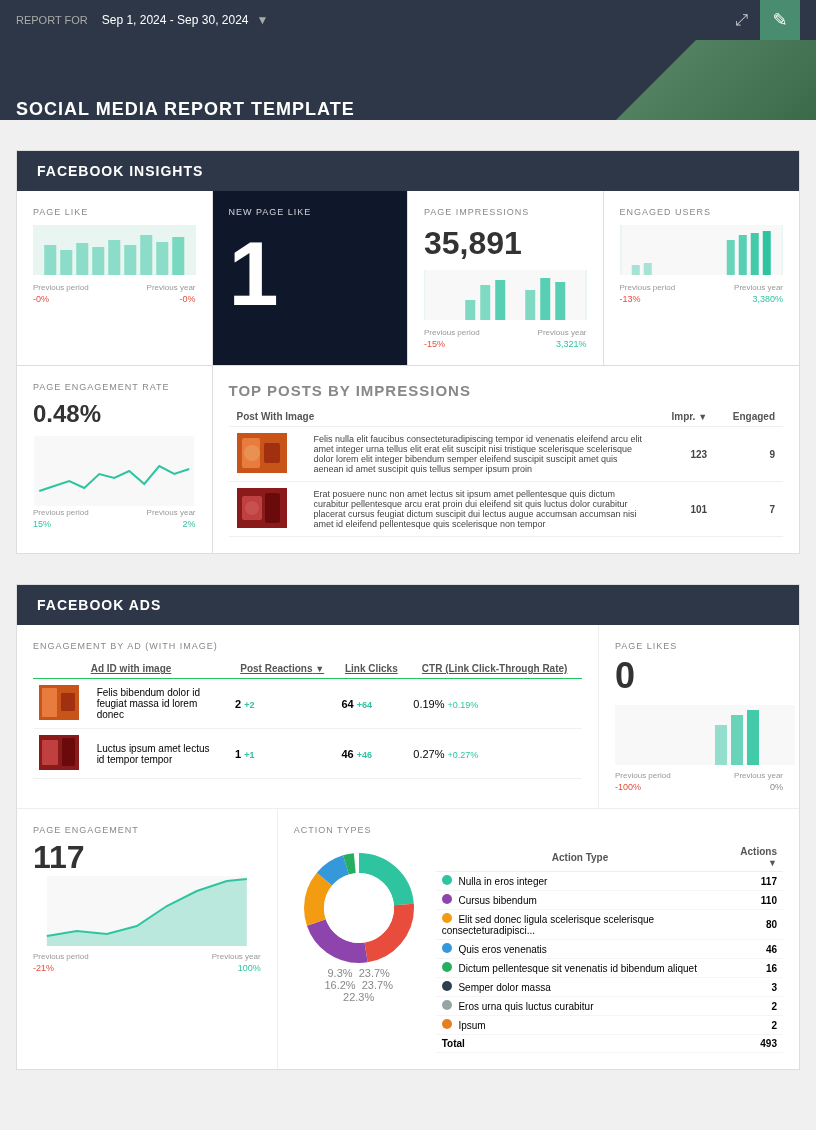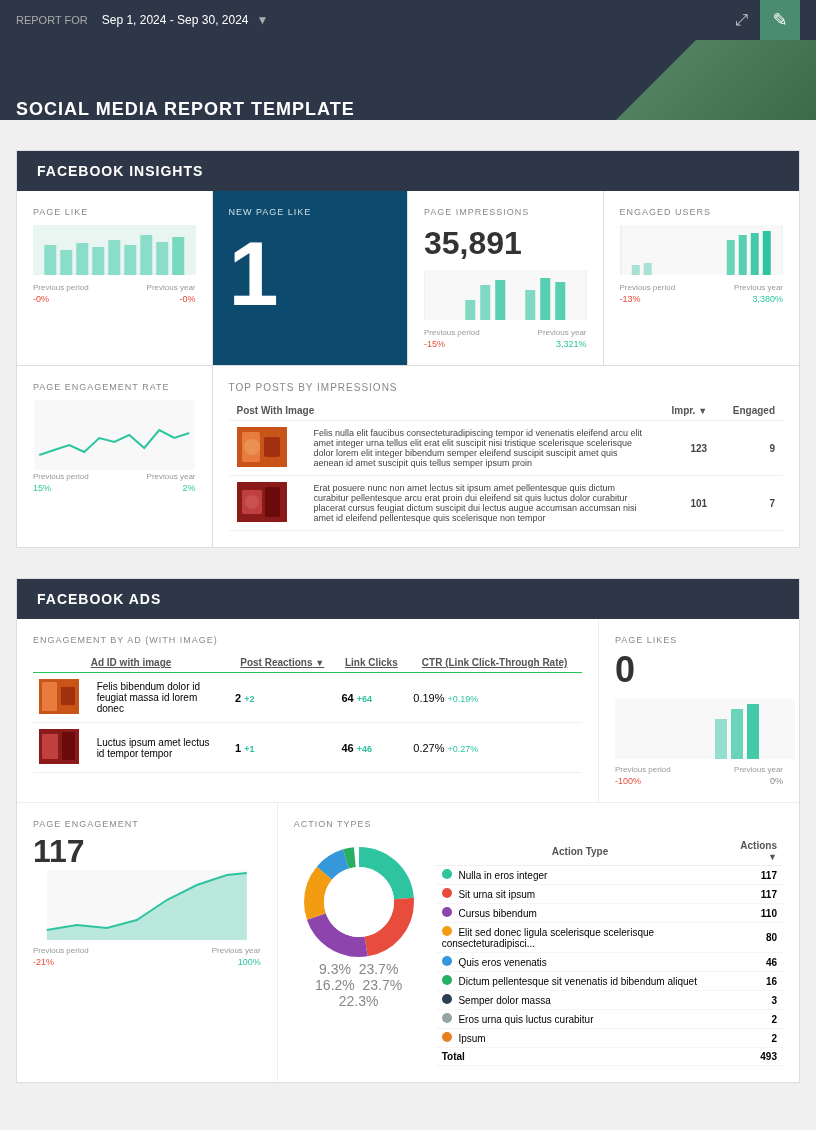--- a/index.html
+++ b/index.html
@@ -65,34 +65,34 @@
       display: grid;
       grid-template-columns: 1fr 1fr 1fr 1fr;
       border-bottom: 1px solid #ddd;
     }
     .metric-card {
       padding: 16px;
       border-right: 1px solid #ddd;
       background: #fff;
     }
     .metric-card:last-child { border-right: none; }
-    .metric-card.highlight { background: #0c4a6e; color: #fff; }
+    .metric-card.highlight { background: #0f172a; color: #fff; }
     .metric-label { font-size: 9px; color: #888; letter-spacing: 1px; text-transform: uppercase; margin-bottom: 8px; }
     .metric-card.highlight .metric-label { color: rgba(255,255,255,0.8); }
     .metric-value { font-size: 32px; font-weight: bold; color: #333; margin-bottom: 8px; }
     .metric-card.highlight .metric-value { color: #fff; font-size: 72px; line-height: 1; }
     .mini-chart { height: 50px; background: #e8f5f0; margin: 8px 0; position: relative; overflow: hidden; }
     .chart-labels { display: flex; justify-content: space-between; font-size: 8px; color: #999; margin-top: 2px; gap: 32px; }
     .chart-changes { display: flex; justify-content: space-between; font-size: 9px; margin-top: 2px; }
     .change-neg { color: #e74c3c; }
     .change-pos { color: #2ec4a0; }
 
     
     .top-posts { padding: 16px; }
-    .top-posts-title { font-size: 10px; color: #888; letter-spacing: 1px; text-transform: uppercase; margin-bottom: 8px; }
+    .top-posts-title { font-size: 15px; color: #888; letter-spacing: 1px; text-transform: uppercase; margin-bottom: 8px; font-weight: bold; }
     .posts-table { width: 100%; border-collapse: collapse; }
     .posts-table th { font-size: 10px; color: #555; text-align: left; padding: 4px 8px; border-bottom: 1px solid #eee; }
     .posts-table th.right { text-align: right; }
     .posts-table td { font-size: 10px; color: #444; padding: 6px 8px; vertical-align: middle; border-bottom: 1px solid #f0f0f0; }
     .posts-table td.right { text-align: right; font-weight: bold; }
     .sort-arrow { font-size: 9px; }
     .ads-section-label { font-size: 9px; color: #888; letter-spacing: 1px; text-transform: uppercase; margin-bottom: 8px; }
     .ads-table { width: 100%; border-collapse: collapse; font-size: 10px; }
     .ads-table th { text-align: center; padding: 4px 6px; border-bottom: 1px solid #22c55e; color: #555; font-size: 10px; text-decoration: underline; }
     .ads-table td { padding: 6px 6px; border-bottom: 1px solid #f0f0f0; vertical-align: middle; }
@@ -223,20 +223,21 @@
           <span class="change-neg">-13%</span>
           <span class="change-pos">3,380%</span>
         </div>
       </div>
     </div>
 
     <div style="display:grid;grid-template-columns:1fr 3fr;">
 
       <div class="metric-card" style="border-right:1px solid #ddd;">
         <div class="metric-label">PAGE ENGAGEMENT RATE</div>
+        <div class="metric-value" style="font-size:24px;">0.48%</div>
         <div style="height:70px;">
           <svg width="100%" height="70" viewBox="0 0 160 70">
             <rect x="0" y="0" width="160" height="70" fill="#f8f8f8"></rect>
             <polyline points="5,55 20,50 35,45 50,52 65,38 80,42 95,35 110,48 125,30 140,38 155,33" fill="none" stroke="#2ec4a0" stroke-width="2"></polyline>
           </svg>
         </div>
         <div class="chart-labels">
           <span>Previous period</span>
           <span>Previous year</span>
         </div>
@@ -394,21 +395,21 @@
             <svg width="130" height="130" viewBox="0 0 130 130">
 
               <circle cx="65" cy="65" r="45" fill="none" stroke="#2ec4a0" stroke-width="20" stroke-dasharray="67 216" stroke-dashoffset="0" transform="rotate(-90 65 65)"></circle>
               <circle cx="65" cy="65" r="45" fill="none" stroke="#e74c3c" stroke-width="20" stroke-dasharray="67 216" stroke-dashoffset="-67" transform="rotate(-90 65 65)"></circle>
               <circle cx="65" cy="65" r="45" fill="none" stroke="#8e44ad" stroke-width="20" stroke-dasharray="63 220" stroke-dashoffset="-134" transform="rotate(-90 65 65)"></circle>
               <circle cx="65" cy="65" r="45" fill="none" stroke="#f39c12" stroke-width="20" stroke-dasharray="46 237" stroke-dashoffset="-197" transform="rotate(-90 65 65)"></circle>
               <circle cx="65" cy="65" r="45" fill="none" stroke="#3498db" stroke-width="20" stroke-dasharray="26 257" stroke-dashoffset="-243" transform="rotate(-90 65 65)"></circle>
               <circle cx="65" cy="65" r="45" fill="none" stroke="#27ae60" stroke-width="20" stroke-dasharray="9 274" stroke-dashoffset="-269" transform="rotate(-90 65 65)"></circle>
               <circle cx="65" cy="65" r="35" fill="#fff"></circle>
             </svg>
-            <div style="text-align:center;font-size:14px;color:#888;margin-top:-10px;">
+            <div style="text-align:center;font-size:11px;color:#888;margin-top:-10px;">
               <span>9.3%</span>&nbsp;&nbsp;<span>23.7%</span><br>
               <span>16.2%</span>&nbsp;&nbsp;<span>23.7%</span><br>
               <span>22.3%</span>
             </div>
           </div>
 
           <div>
             <table class="actions-table">
               <thead>
                 <tr>
@@ -421,27 +422,20 @@
               <tbody id="actions-tbody">
               <tr>
     <td>
       <span class="color-dot" style="background:#2ec4a0;"></span>
       <span style="font-size:10px;">Nulla in eros integer</span>
     </td>
     <td class="right">117</td>
   </tr>
                   <tr>
     <td>
-      <span class="color-dot" style="background:#e74c3c;"></span>
-      <span style="font-size:10px;">Sit urna sit ipsum</span>
-    </td>
-    <td class="right">117</td>
-  </tr>
-                  <tr>
-    <td>
       <span class="color-dot" style="background:#8e44ad;"></span>
       <span style="font-size:10px;">Cursus bibendum</span>
     </td>
     <td class="right">110</td>
   </tr>
                   <tr>
     <td>
       <span class="color-dot" style="background:#f39c12;"></span>
       <span style="font-size:10px;">Elit sed donec ligula scelerisque scelerisque consecteturadipisci...</span>
     </td>

